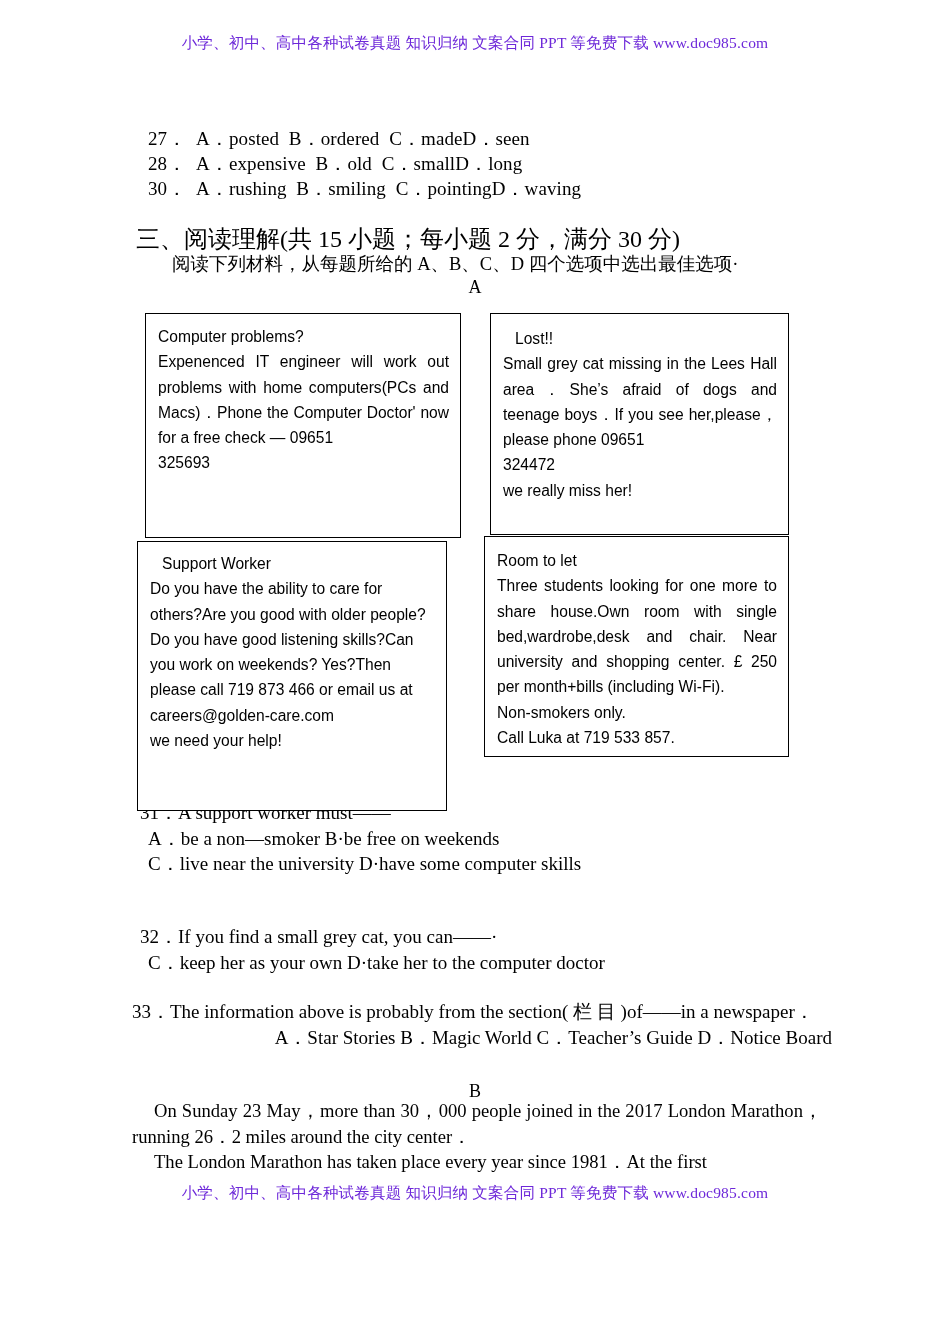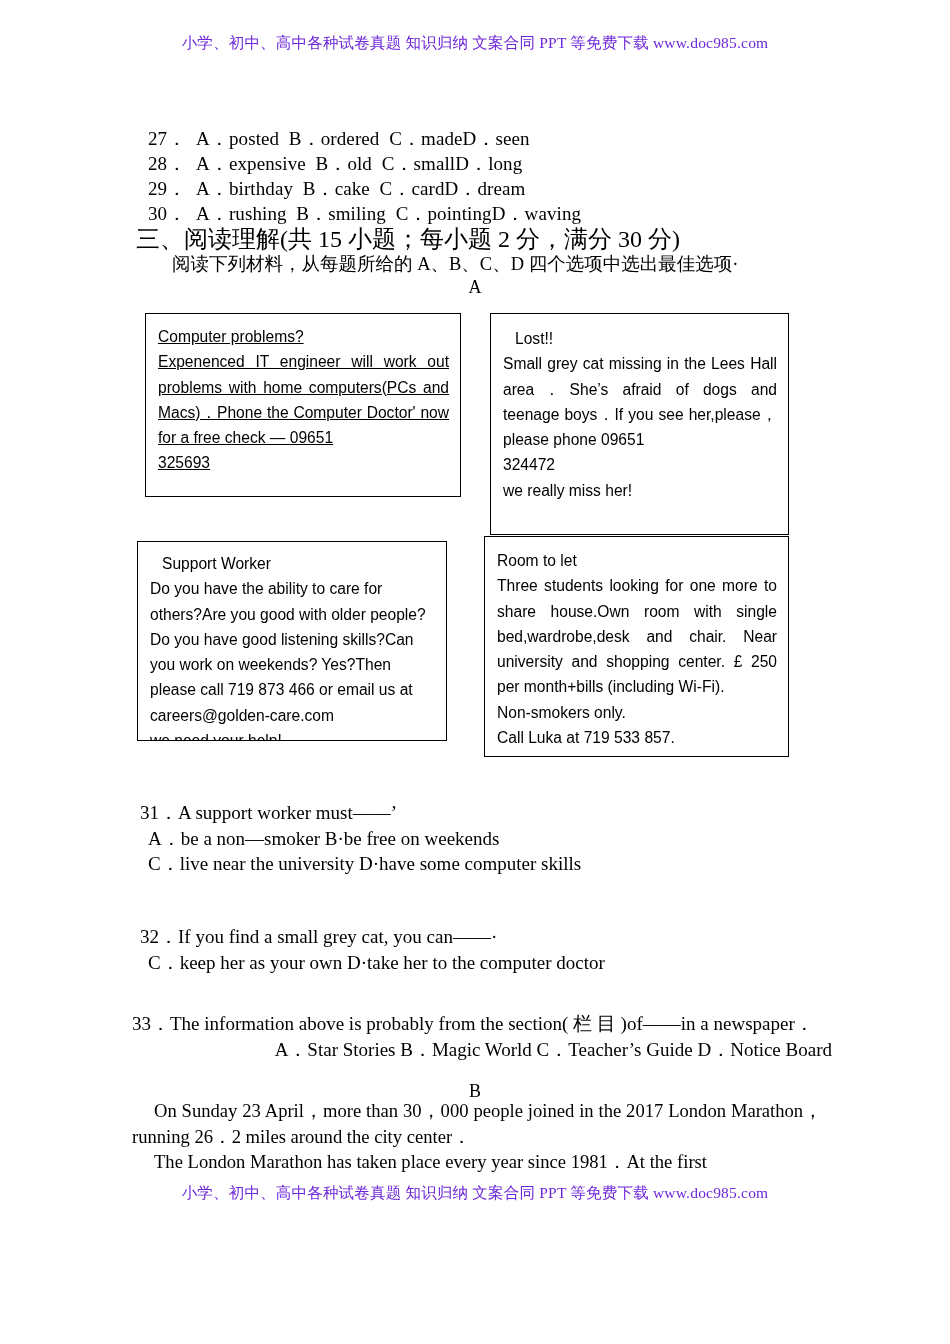--- a/index.html
+++ b/index.html
@@ -108,38 +108,37 @@
     text-align: justify;
   }
   .ad .title-ind {
     text-indent: 0px;
   }
 
   #ad-computer {
     left: 145px;
     top: 313px;
     width: 316px;
-    height: 184px;
+    height: 225px;
     padding: 10px 11px 0 12px;
     z-index: 2;
-    text-decoration: underline;
   }
   #ad-lost {
     left: 490px;
     top: 313px;
     width: 299px;
     height: 222px;
     padding: 12px 11px 0 12px;
     z-index: 2;
   }
   #ad-support {
     left: 137px;
     top: 541px;
     width: 310px;
-    height: 200px;
+    height: 270px;
     padding: 9px 9px 0 12px;
     z-index: 3;
   }
   #ad-room {
     left: 484px;
     top: 536px;
     width: 305px;
     height: 221px;
     padding: 11px 11px 0 12px;
     z-index: 3;
@@ -152,21 +151,21 @@
     position: absolute;
     left: 140px;
     width: 730px;
     font-size: 19px;
     line-height: 25.5px;
   }
   .q-stem { white-space: nowrap; }
   .q-opt  { white-space: nowrap; padding-left: 8px; }
   #q31 { top: 800px; }
   #q32 { top: 924px; }
-  #q33 { top: 999px; left: 132px; width: 700px; margin-top: 12px; }
+  #q33 { top: 999px; left: 132px; width: 700px; }
   #q33 .q-stem-wrap {
     white-space: normal;
     text-align: justify;
     text-align-last: left;
   }
   #q33 .q-opt { padding-left: 6px; text-align: right; }
 
   
   .passage {
     position: absolute;
@@ -192,23 +191,20 @@
   <div class="watermark watermark-top">小学、初中、高中各种试卷真题 知识归纳 文案合同 PPT 等免费下载  www.doc985.com</div>
 
   <div class="mc-block">
     <div class="mc-line">
       <span>27．</span>&nbsp;&nbsp;<span>A．posted</span>&nbsp;&nbsp;<span>B．ordered</span>&nbsp;&nbsp;<span>C．made</span><span>D．seen</span>
     </div>
     <div class="mc-line">
       <span>28．</span>&nbsp;&nbsp;<span>A．expensive</span>&nbsp;&nbsp;<span>B．old</span>&nbsp;&nbsp;<span>C．small</span><span>D．long</span>
     </div>
     <div class="mc-line">
-      <span>29．</span>&nbsp;&nbsp;<span>A．birthday</span>&nbsp;&nbsp;<span>B．cake</span>&nbsp;&nbsp;<span>C．card</span><span>D．dream</span>
-    </div>
-    <div class="mc-line">
       <span>30．</span>&nbsp;&nbsp;<span>A．rushing</span>&nbsp;&nbsp;<span>B．smiling</span>&nbsp;&nbsp;<span>C．pointing</span><span>D．waving</span>
     </div>
   </div>
 
   <div class="sec-head">三、阅读理解(共 15 小题；每小题 2 分，满分 30 分)</div>
   <div class="sec-sub">阅读下列材料，从每题所给的 A、B、C、D 四个选项中选出最佳选项·</div>
   <div class="letter-a">A</div>
 
   <div class="ad" id="ad-computer">
     <p class="title-ind">Computer problems?</p>
@@ -248,19 +244,19 @@
   </div>
 
   <div class="q-block" id="q33">
     <div class="q-stem-wrap">33．The information above is probably from the section( 栏 目 )of——in a newspaper．</div>
     <div class="q-opt">A．Star Stories  B．Magic World  C．Teacher’s Guide D．Notice Board</div>
   </div>
 
   <div class="letter-b">B</div>
 
   <div class="passage">
-    <p>On Sunday 23 April，more than 30，000 people joined in the 2017 London Marathon，running 26．2 miles around the city center．</p>
+    <p>On Sunday 23 May，more than 30，000 people joined in the 2017 London Marathon，running 26．2 miles around the city center．</p>
     <p>The London  Marathon has taken place every year since 1981．At the first</p>
   </div>
 
   <div class="watermark watermark-bottom">小学、初中、高中各种试卷真题 知识归纳 文案合同 PPT 等免费下载  www.doc985.com</div>
 
 </div>
 
 </body></html>

